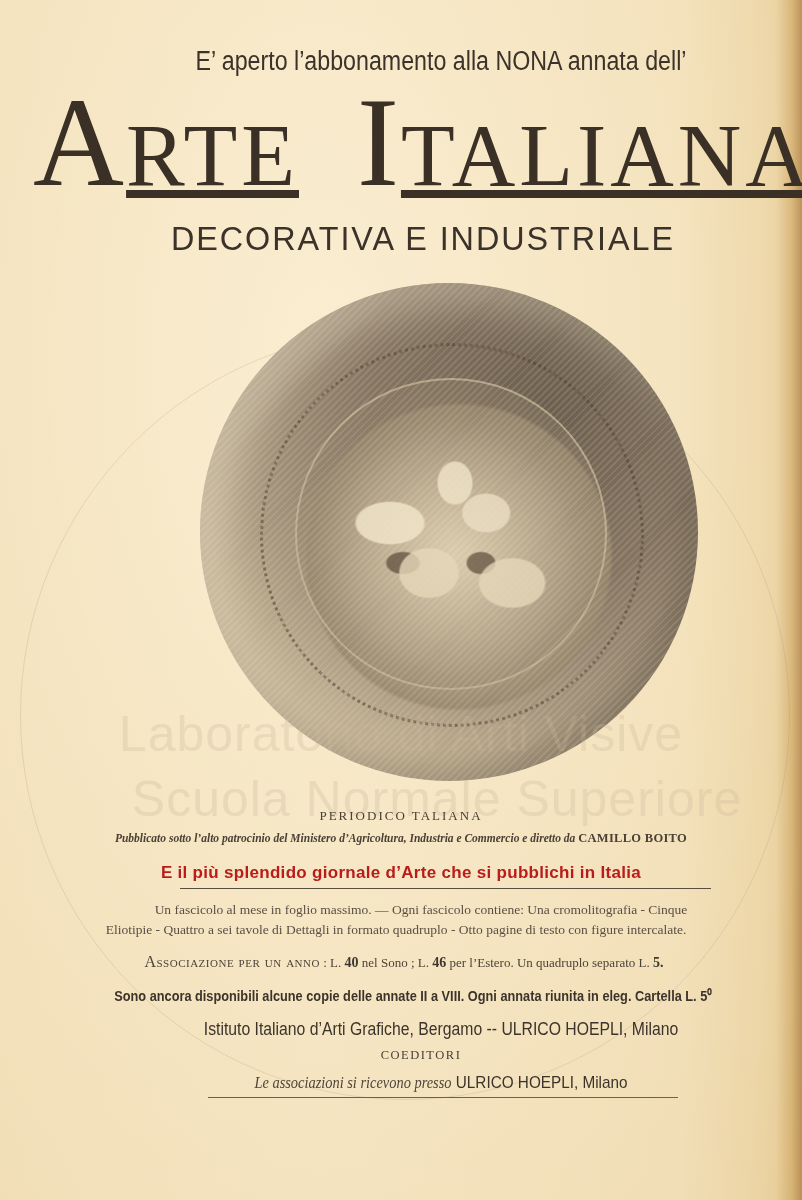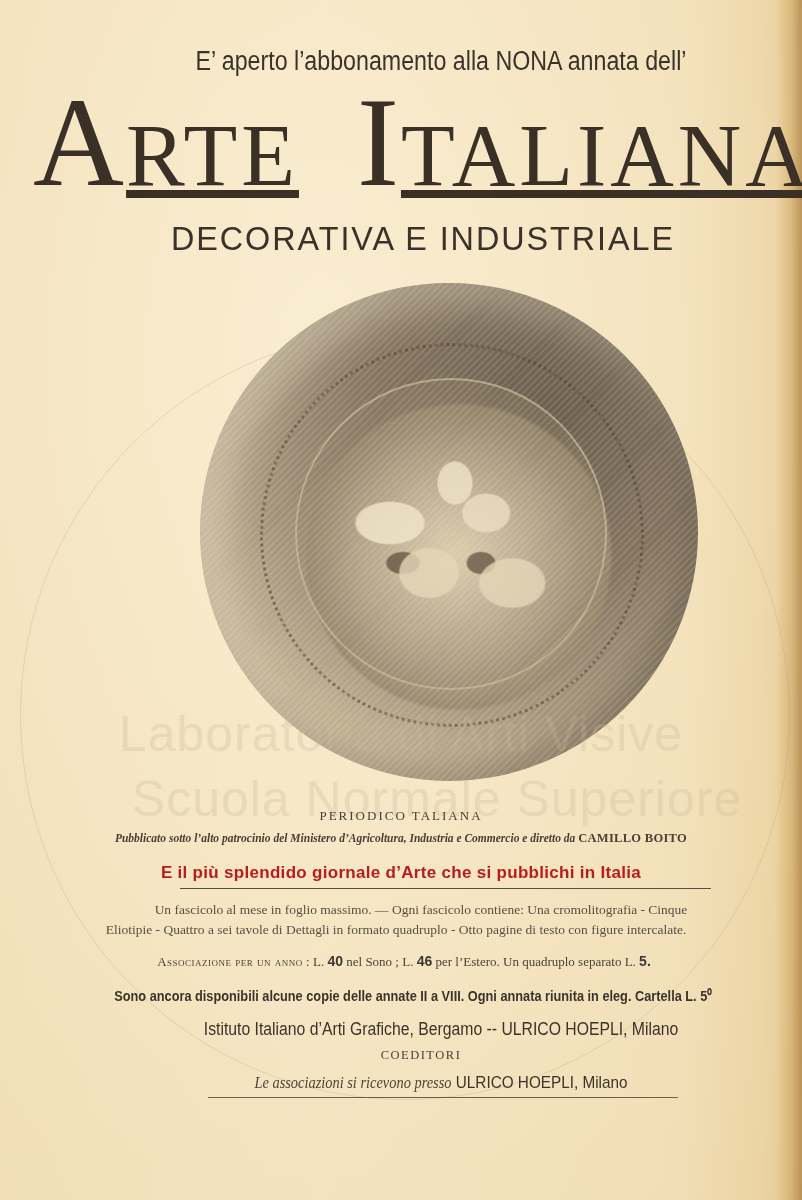--- a/index.html
+++ b/index.html
@@ -102,21 +102,21 @@
     .slogan-rule {
       position: absolute; top: 888px; left: 180px; width: 531px; height: 1px; background: #5a4e40;
     }
 
     .desc { font-size: 13.5px; color: #5a4f44; }
     .desc1 { top: 902px; left: 20px; }
     .desc2 { top: 922px; left: -5px; }
 
     .assoc { top: 953px; font-size: 13px; color: #4d4338; }
     .assoc .sc { font-size: 10px; letter-spacing: 0.5px; }
-    .assoc .big { font-family: Liberation Sans, sans-serif; font-weight: bold; font-size: 14px; color: #3f3830; }
+    .assoc .big { font-family: Liberation Serif, serif; font-weight: bold; font-size: 14px; color: #3f3830; }
 
     .avail {
       top: 985px; left: 12px; font-size: 15px; font-weight: bold; color: #3c342b;
       font-family: "Liberation Sans", sans-serif; transform: scaleX(0.85);
     }
     .publishers {
       top: 1019px; left: 40px; font-size: 17.5px; color: #3c342b;
       font-family: "Liberation Sans", sans-serif; transform: scaleX(0.9);
     }
     .coeditori { top: 1048px; left: 20px; font-size: 12.5px; letter-spacing: 1.5px; color: #4a4035; }
@@ -157,21 +157,21 @@
   <span class="caps">CAMILLO BOITO</span>
 </div>
 
 <div class="line slogan">E il più splendido giornale d’Arte che si pubblichi in Italia</div>
 <div class="slogan-rule"></div>
 
 <div class="line desc desc1">Un fascicolo al mese in foglio massimo. — Ogni fascicolo contiene: Una cromolitografia - Cinque</div>
 <div class="line desc desc2">Eliotipie - Quattro a sei tavole di Dettagli in formato quadruplo - Otto pagine di testo con figure intercalate.</div>
 
 <div class="line assoc">
-  <span class="sc" style="font-variant: small-caps; font-size: 13px; margin-left: 6px;">Associazione per un anno</span>
+  <span class="sc" style="font-variant: small-caps; font-size: 16px; margin-left: 6px;">Associazione per un anno</span>
   <span>: L.</span>
   <span class="big">40</span>
   <span>nel Sono ; L.</span>
   <span class="big">46</span>
   <span>per l’Estero. Un quadruplo separato L.</span>
   <span class="big">5.</span>
 </div>
 
 <div class="line avail">Sono ancora disponibili alcune copie delle annate II a VIII. Ogni annata riunita in eleg. Cartella L. 5⁰</div>
 

